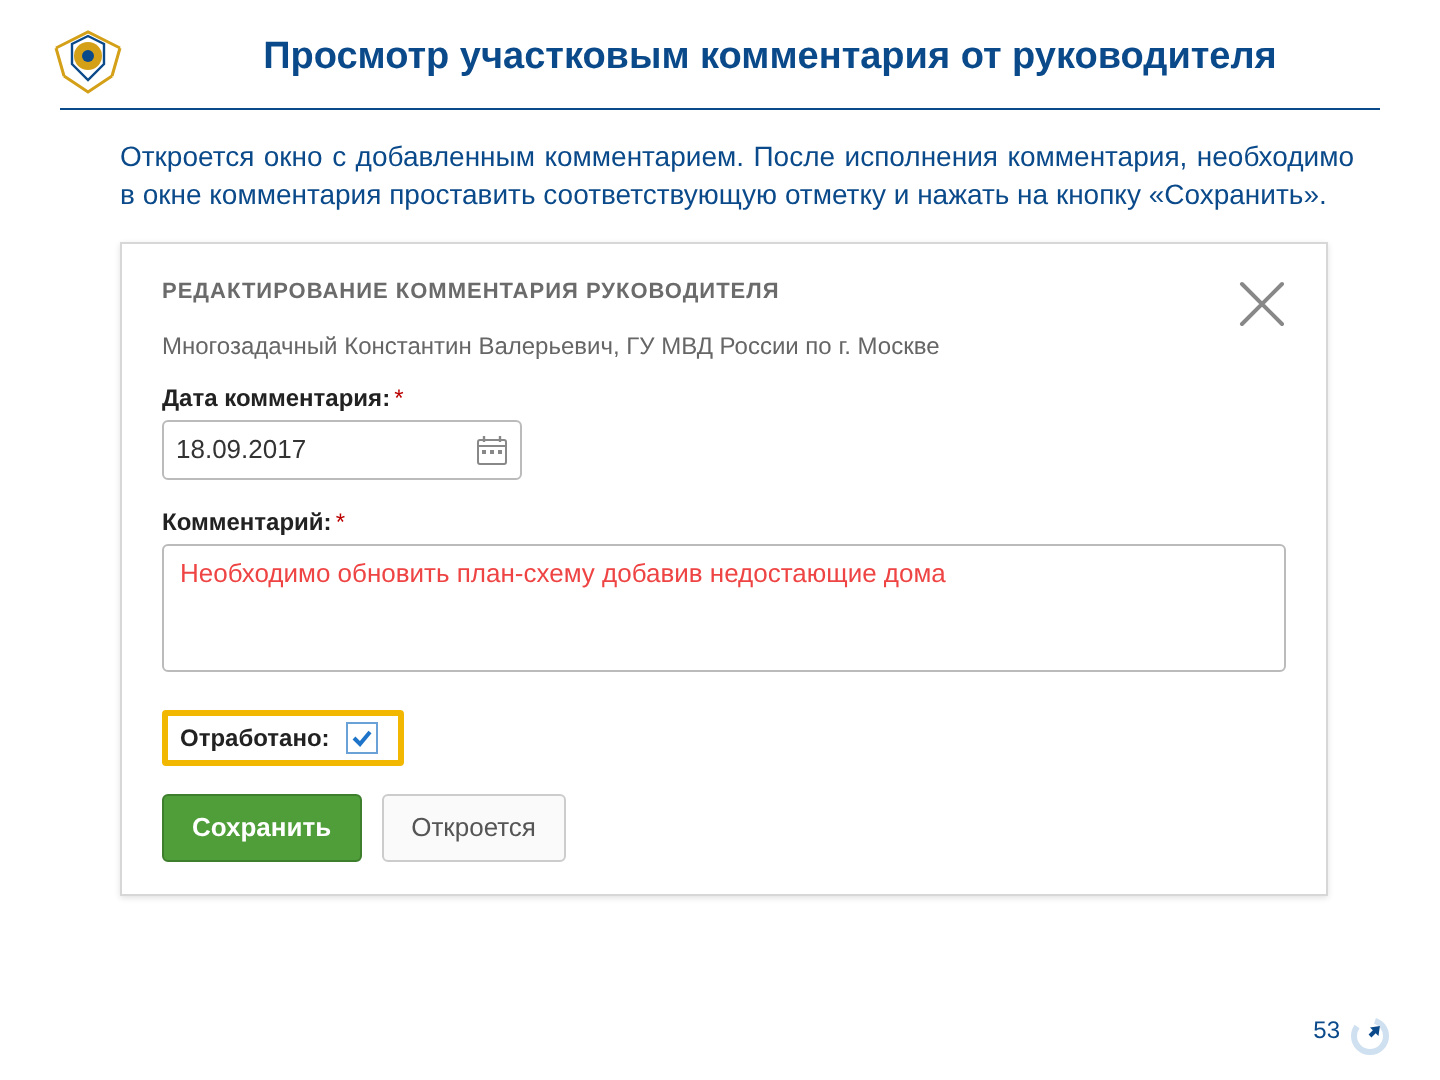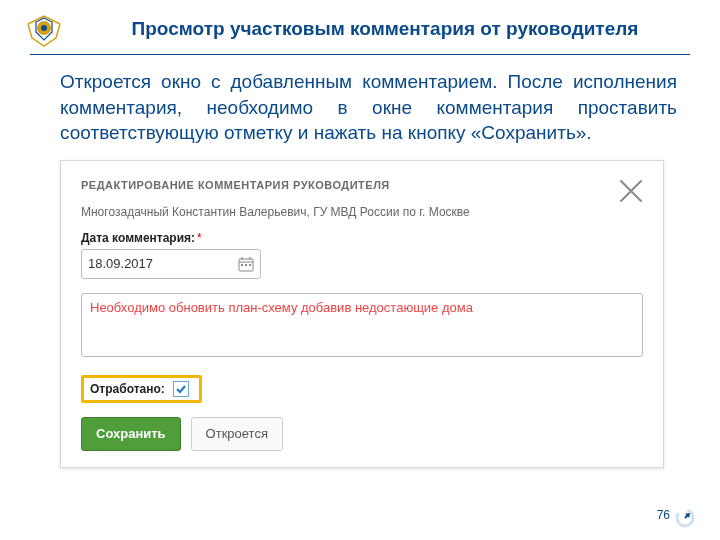--- a/index.html
+++ b/index.html
@@ -31,21 +31,21 @@
     text-align: center;
   }
   .hr {
     margin: 6px 30px 0 30px;
     height: 0;
     border-top: 1.5px solid #0b4a8a;
   }
   .intro {
     margin: 14px 43px 14px 60px;
     color: #0b4a8a;
-    font-size: 19px;
+    font-size: 14px;
     line-height: 1.35;
     text-align: justify;
   }
   .dialog {
     margin: 0 60px;
     width: 604px;
     border: 1px solid #d7d7d7;
     background: #fff;
     box-shadow: 0 1px 3px rgba(0,0,0,0.12);
     position: relative;
@@ -204,34 +204,37 @@
       <rect x="1" y="3" width="14" height="12" rx="1" fill="none" stroke="#888"></rect>
       <line x1="1" y1="6" x2="15" y2="6" stroke="#888"></line>
       <line x1="4" y1="1" x2="4" y2="4" stroke="#888" stroke-width="1.2"></line>
       <line x1="12" y1="1" x2="12" y2="4" stroke="#888" stroke-width="1.2"></line>
       <rect x="3" y="8" width="2" height="2" fill="#888"></rect>
       <rect x="7" y="8" width="2" height="2" fill="#888"></rect>
       <rect x="11" y="8" width="2" height="2" fill="#888"></rect>
     </svg>
   </div>
 
+  <div class="label">
+    <span>Комментарий:</span><span class="req">*</span>
+  </div>
   <textarea class="textarea" style="">Необходимо обновить план-схему добавив недостающие дома</textarea>
 
   <div class="done-wrap">
     <span class="done-label">Отработано:</span>
     <span class="checkbox">
       <svg width="12" height="12" viewBox="0 0 12 12">
           <path d="M2 6 L5 9 L10 3" fill="none" stroke="#1e74c9" stroke-width="2"></path>
         </svg>
     </span>
   </div>
 
   <div class="buttons">
     <div class="btn btn-save">Сохранить</div>
     <div class="btn btn-cancel">Откроется</div>
   </div>
 </div>
 
-<div class="pagenum">76</div>
+<div class="pagenum">53</div>
 <svg class="page-marker" viewBox="0 0 20 20">
   <circle cx="10" cy="10" r="8" fill="none" stroke="#cfe0f0" stroke-width="3" stroke-dasharray="30 10"></circle>
   <path d="M10 3 L13 7 L11 7 L11 10 L9 10 L9 7 L7 7 Z" fill="#0b4a8a" transform="rotate(45 10 10)"></path>
 </svg>
 
 </body></html>

